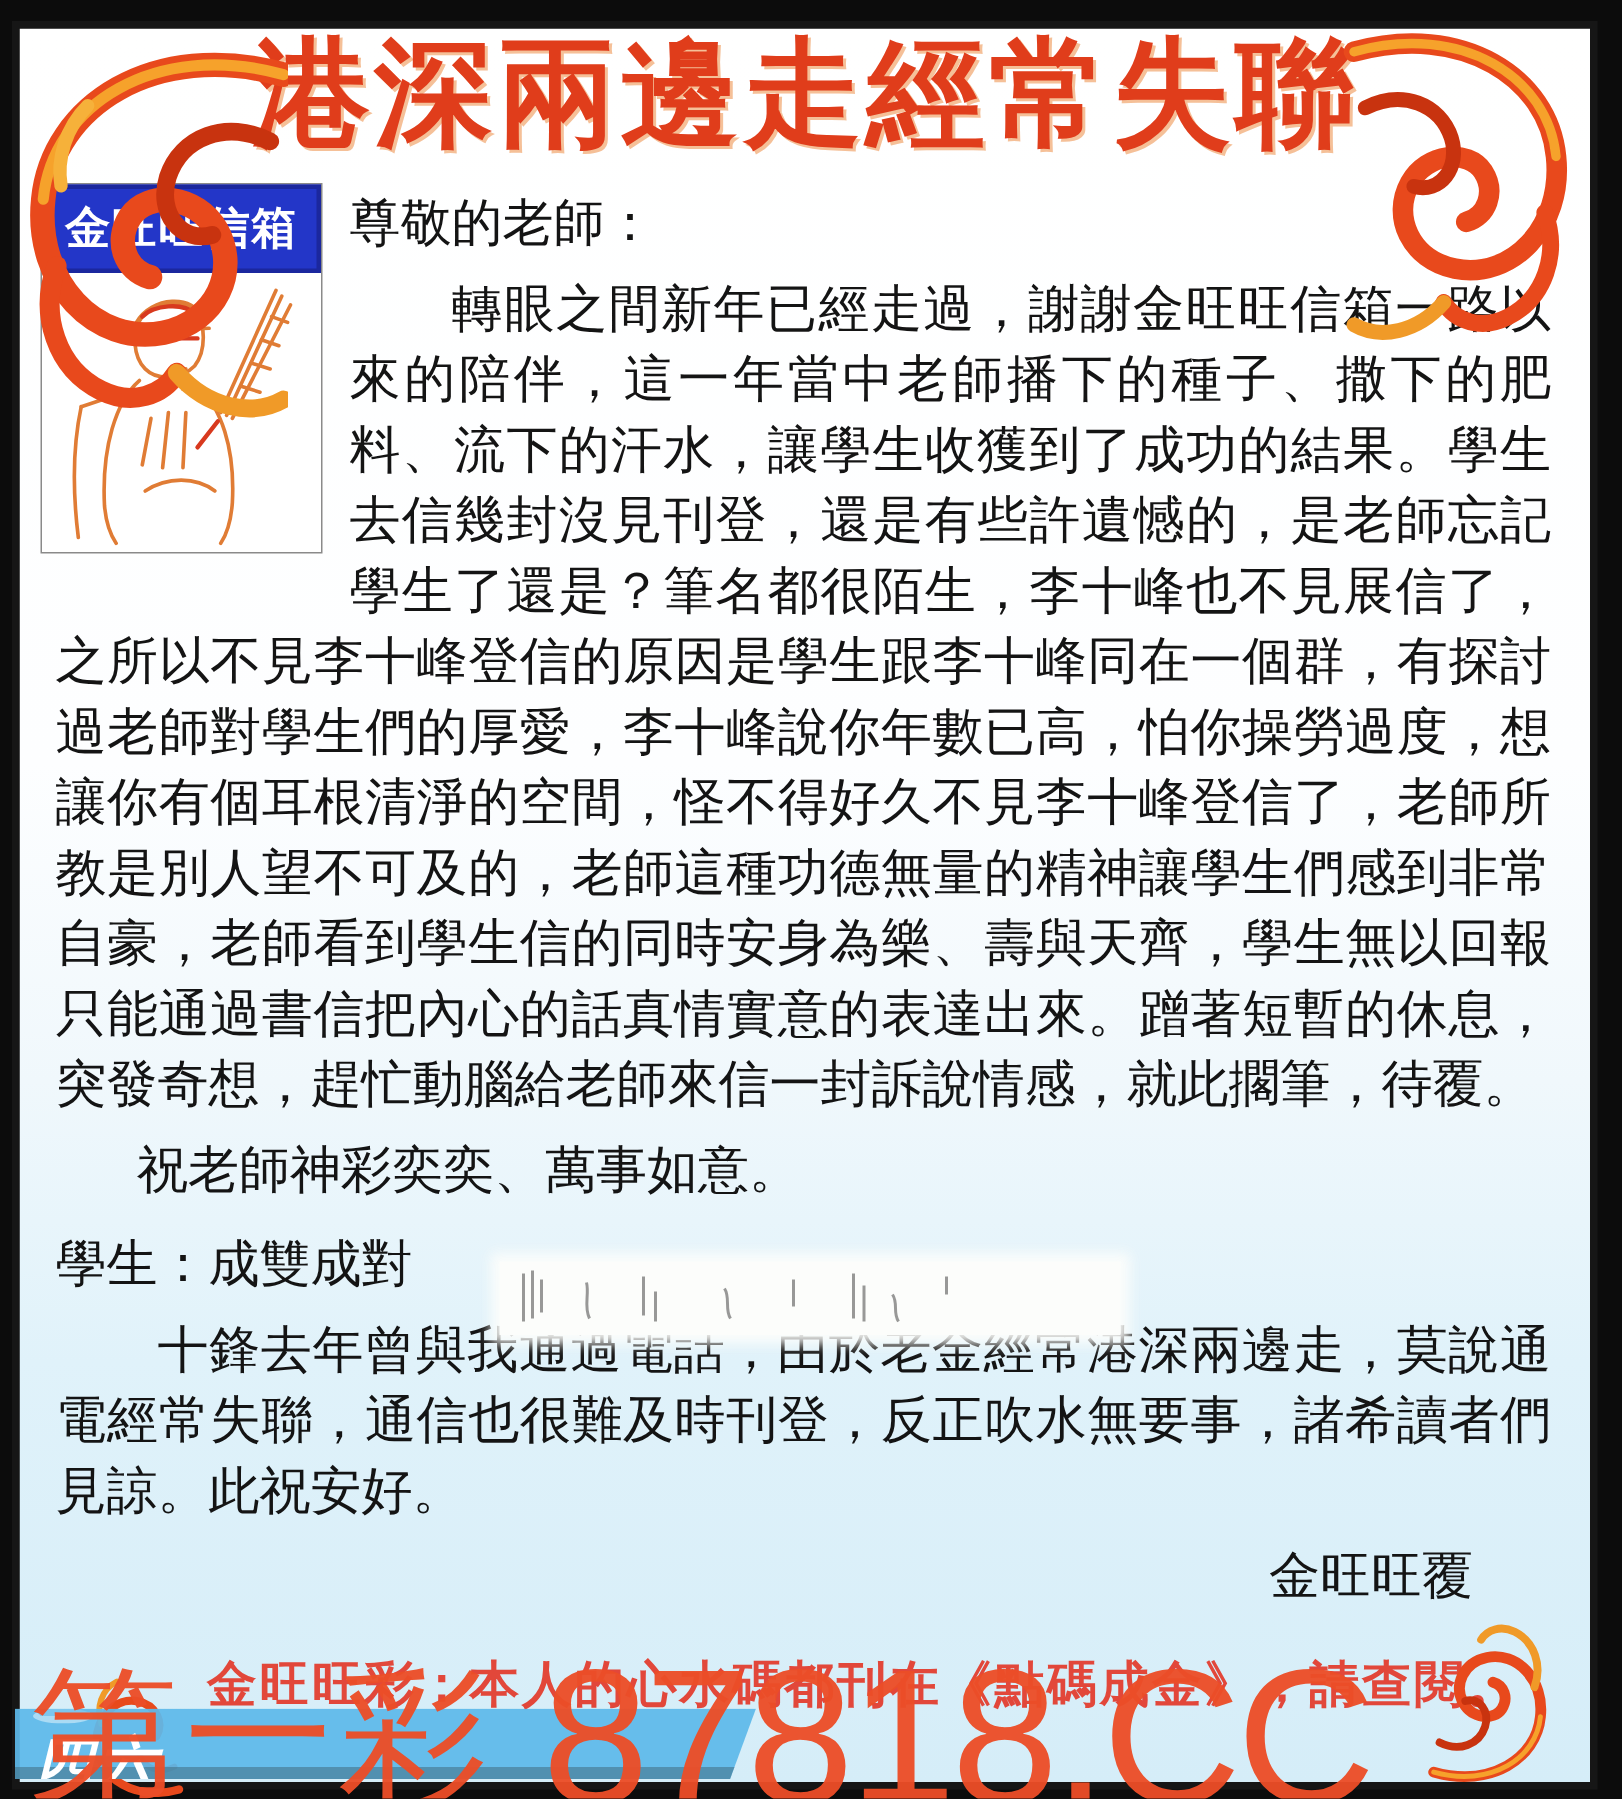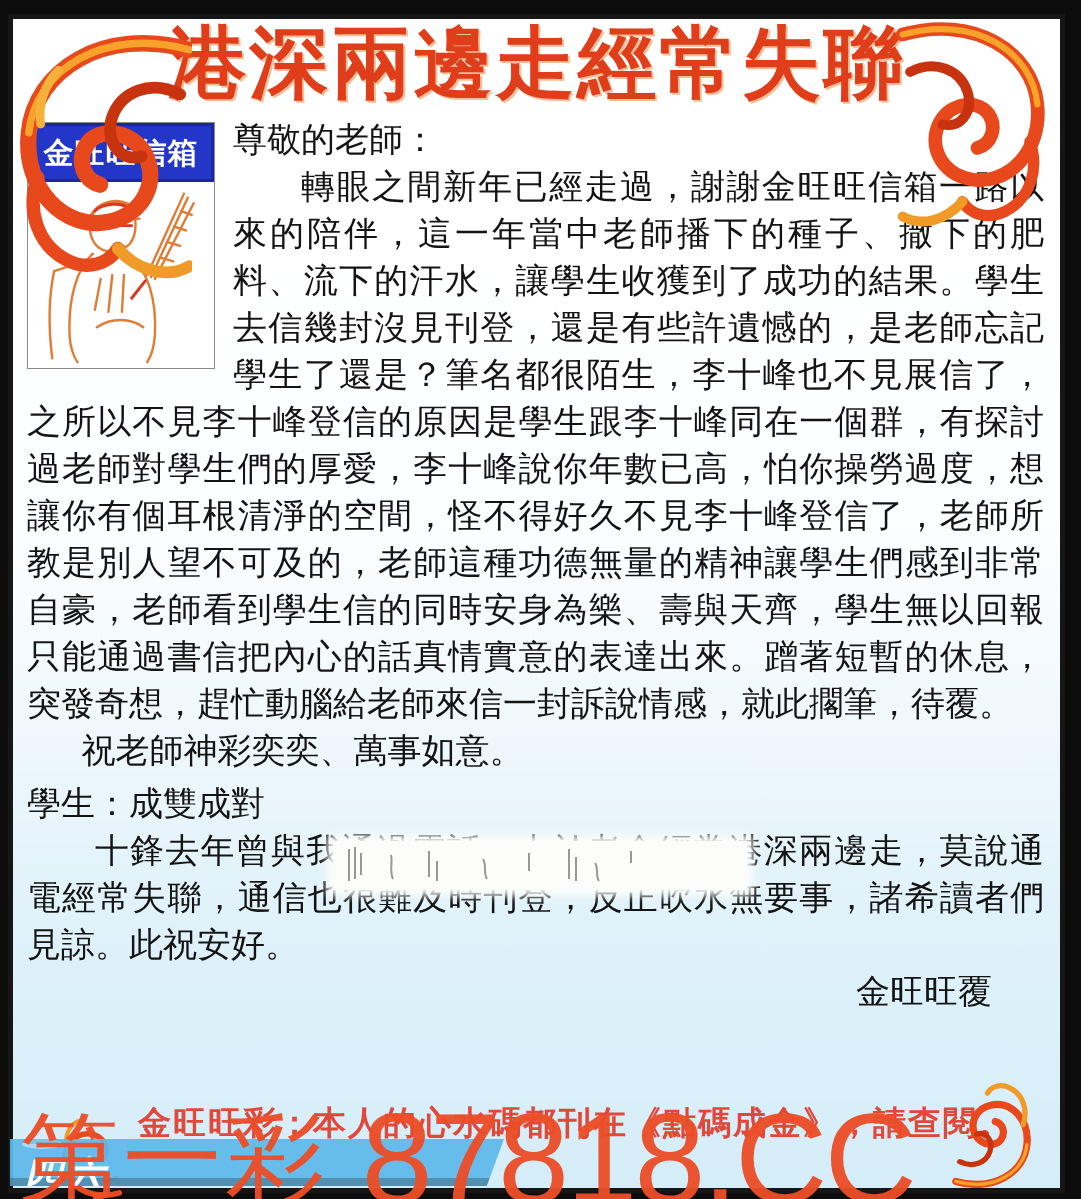--- a/index.html
+++ b/index.html
@@ -22,21 +22,21 @@
     font-size:79px; font-weight:bold; color:#e03d1b; letter-spacing:3px;
     text-shadow:2px 2px 0 rgba(236,130,50,.5);
     line-height:1.1; white-space:nowrap;
   }
 
   .content {
     padding:8px 16px 0 14px;
     font-size:34px; line-height:47px; color:#141414;
     text-align:justify; text-justify:inter-character;
   }
-  .content p { margin:0; }
+  .content p { margin:10px; }
   .indent2 { text-indent:2em; }
   .indent16 { text-indent:1.6em; }
   .sig-student { text-align:left; padding-right:16px; padding-top:6px; }
   .sig-reply   { text-align:right; padding-right:52px; }
 
   .portrait-box {
     float:left; width:186px; margin:6px 18px 6px 0;
     border:1px solid #8a8a8a; background:#ffffff;
   }
   .badge {

